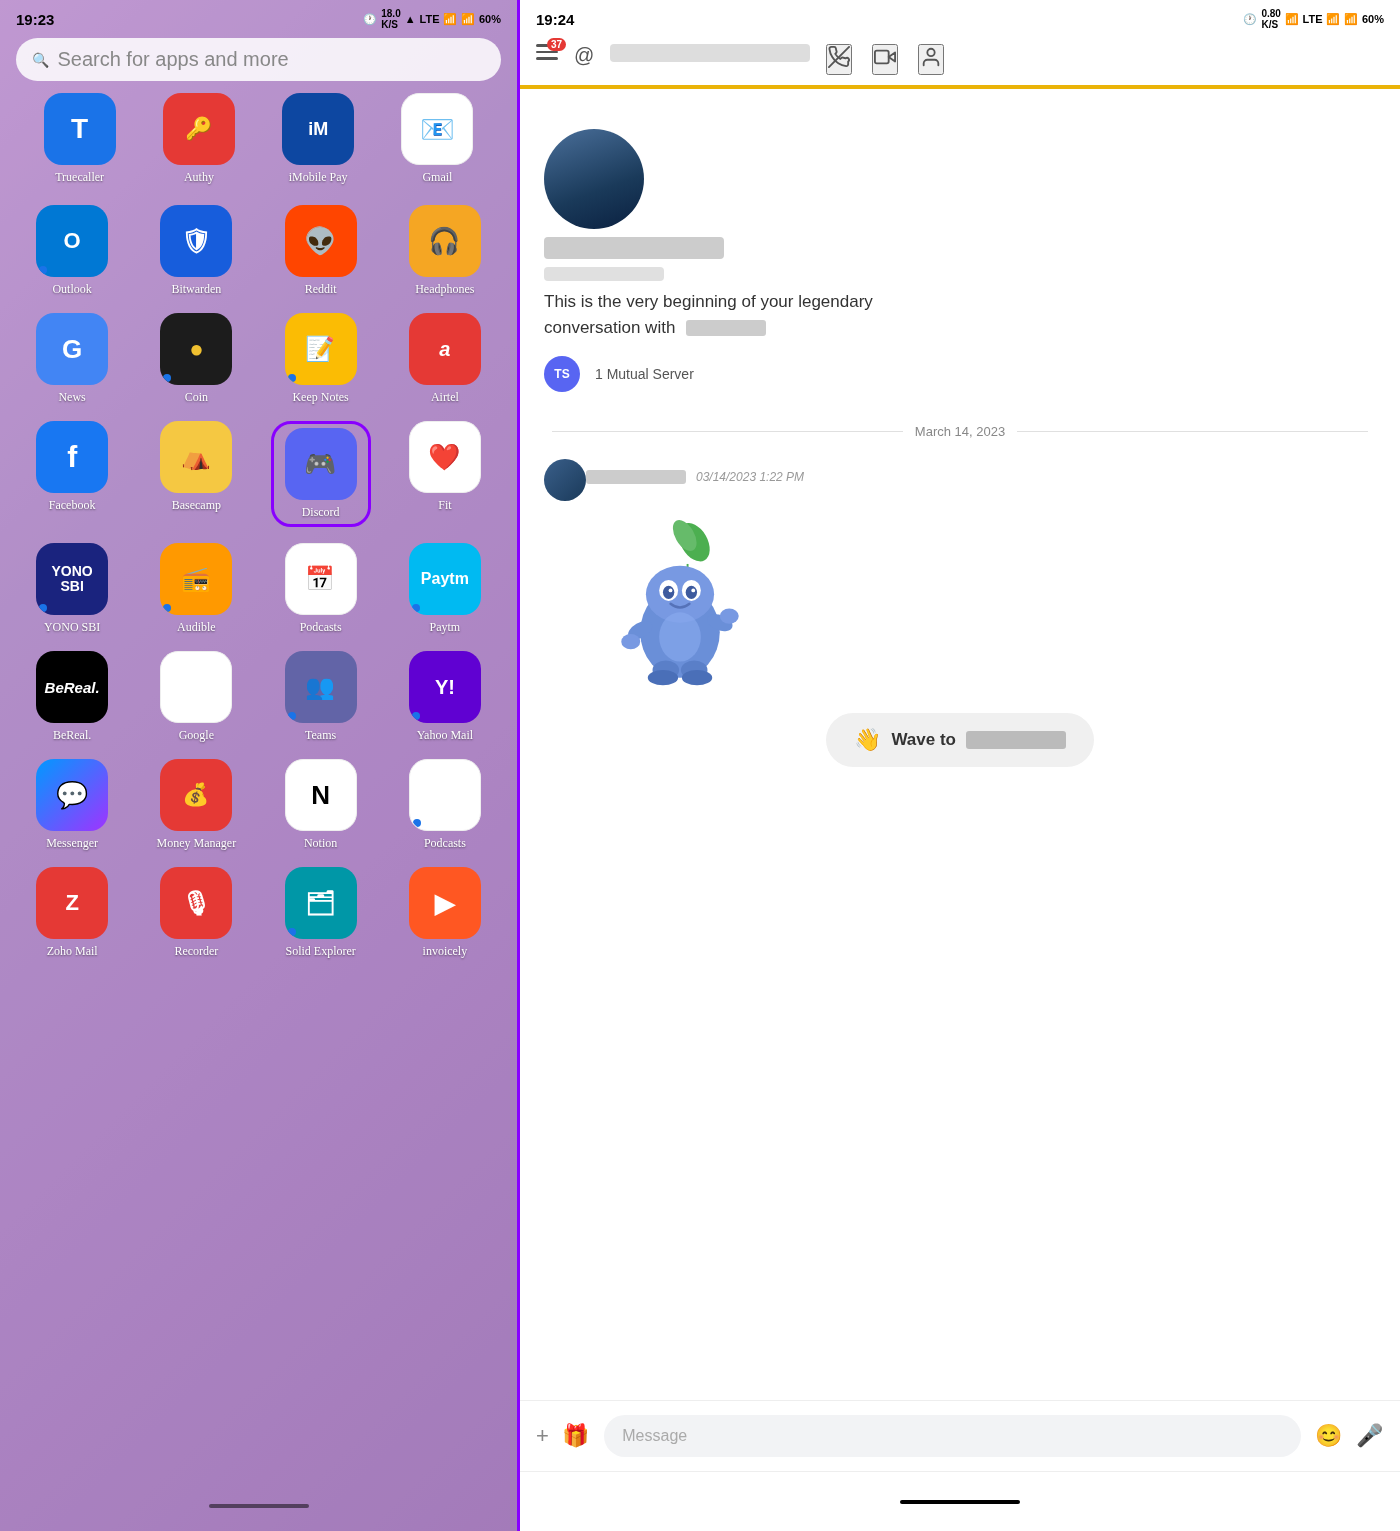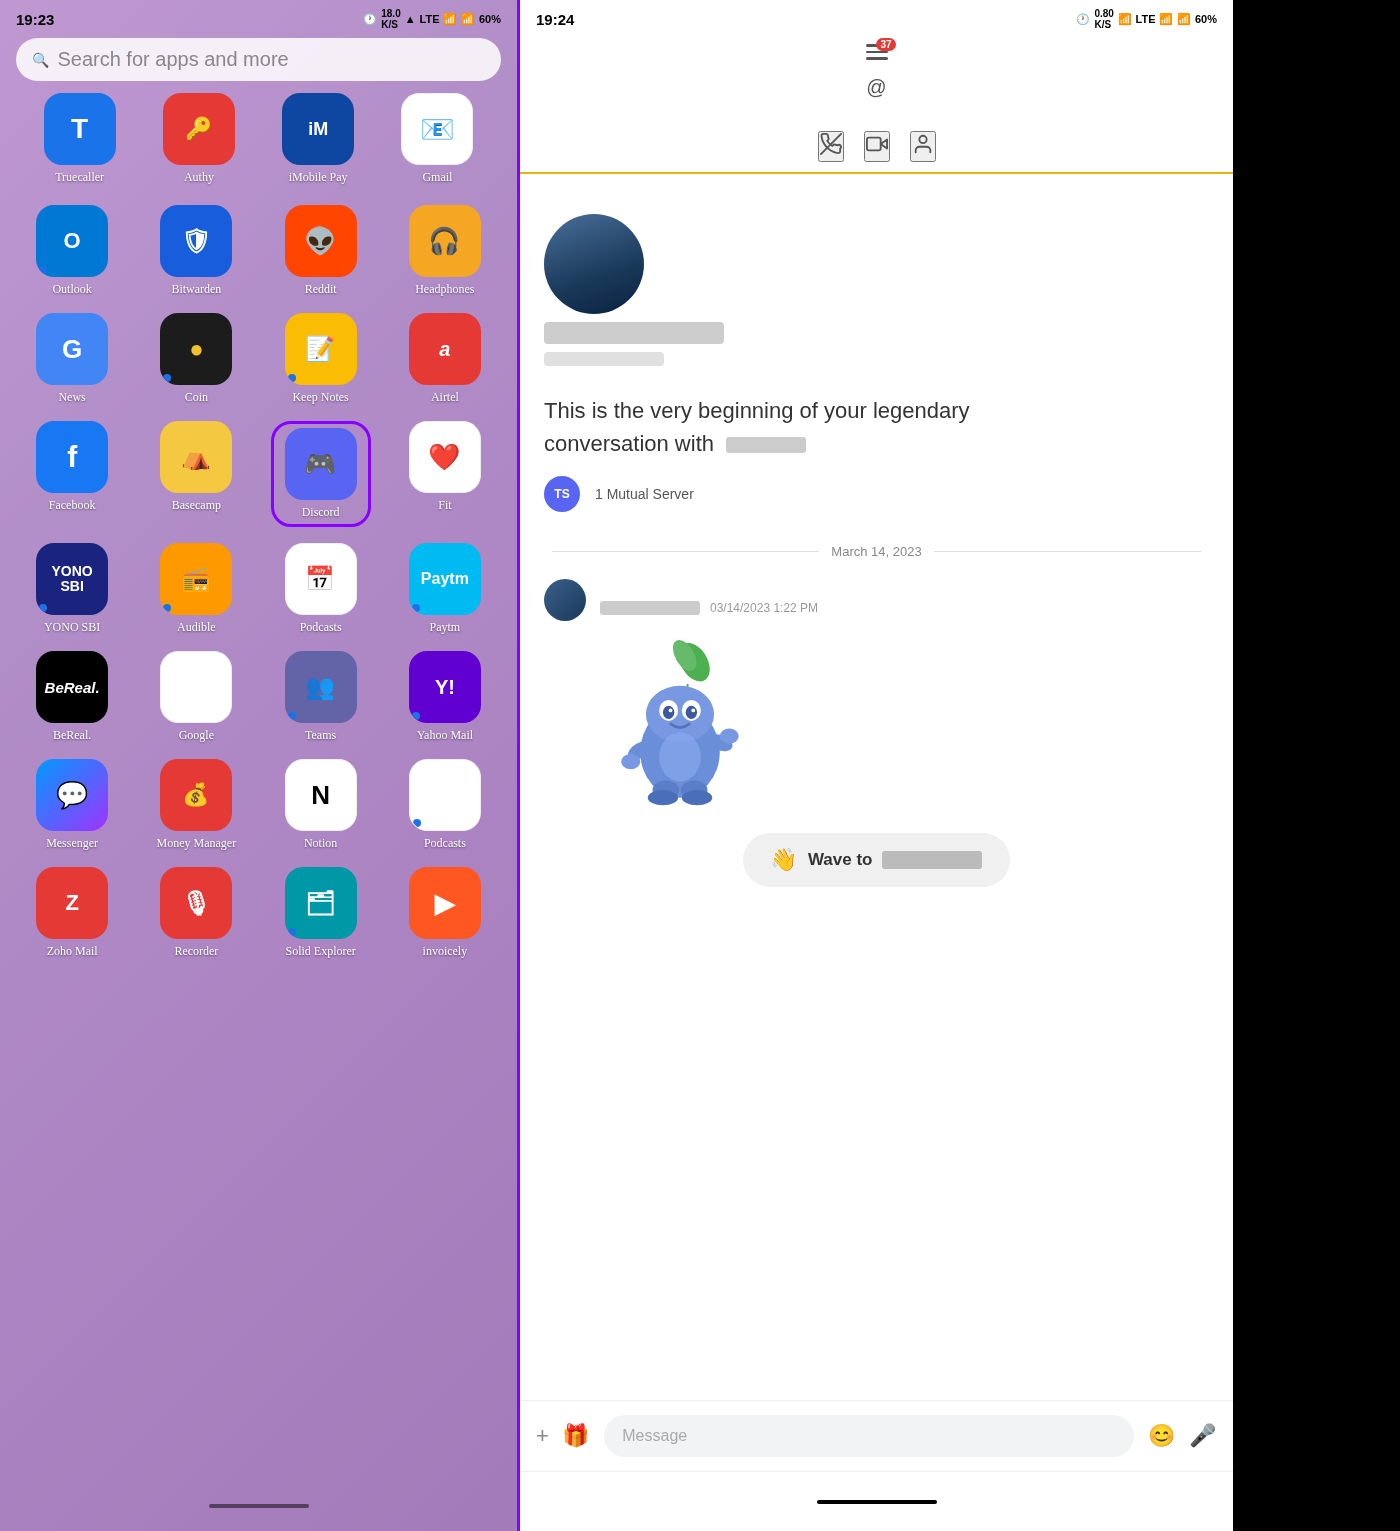--- a/index.html
+++ b/index.html
@@ -164,21 +164,21 @@
     .icon-moneymanager { background: #e53935; }
     .icon-notion { background: #fff; }
     .icon-podcasts { background: #fff; }
     .icon-zohomail { background: #e53935; }
     .icon-recorder { background: #e53935; }
     .icon-solidexplorer { background: #0097a7; }
     .icon-invoicely { background: #ff5722; }
 
     
     .right-panel {
-      width: 713px;
+      width: 880px;
       height: 1531px;
       background: #fff;
       display: flex;
       flex-direction: column;
       position: relative;
     }
 
     
     .status-bar-right {
       display: flex;
@@ -187,25 +187,24 @@
       padding: 8px 16px 4px;
       color: #000;
       font-size: 14px;
       font-weight: 600;
     }
     .status-bar-right .time { font-weight: 700; font-size: 15px; }
 
     
     .discord-header {
       display: flex;
-      align-items: center;
+      align-items: flex-start;
       padding: 10px 16px;
-      border-bottom: 2px solid #eab308;
+      border-bottom: 4px solid #eab308;
       gap: 16px;
-      flex-direction: column;
     }
     .hamburger-badge {
       position: relative;
       display: flex;
       align-items: center;
     }
     .hamburger-lines {
       display: flex;
       flex-direction: column;
       gap: 4px;
@@ -294,24 +293,24 @@
       border-radius: 4px;
     }
     .username-blur-sm {
       height: 14px;
       width: 120px;
       background: #e0e0e0;
       border-radius: 4px;
     }
 
     .beginning-text {
-      font-size: 22px;
+      font-size: 17px;
       color: #333;
       line-height: 1.5;
-      margin-top: 20px;
+      margin-top: 0;
     }
 
     .mutual-server {
       display: flex;
       align-items: center;
       gap: 15px;
       margin-top: 8px;
     }
     .mutual-avatar {
       width: 36px;
@@ -345,22 +344,22 @@
     .date-text {
       font-size: 13px;
       color: #888;
       white-space: nowrap;
     }
 
     
     .message-container {
       padding: 8px 24px;
       display: flex;
-      gap: 14px;
-      align-items: flex-end;
+      align-items: center;
+      font-style: italic;
     }
     .message-avatar {
       width: 42px;
       height: 42px;
       border-radius: 50%;
       background: linear-gradient(135deg, #3a5f8a, #1a3a5a);
       flex-shrink: 0;
     }
     .message-content { flex: 1; }
     .message-meta {

